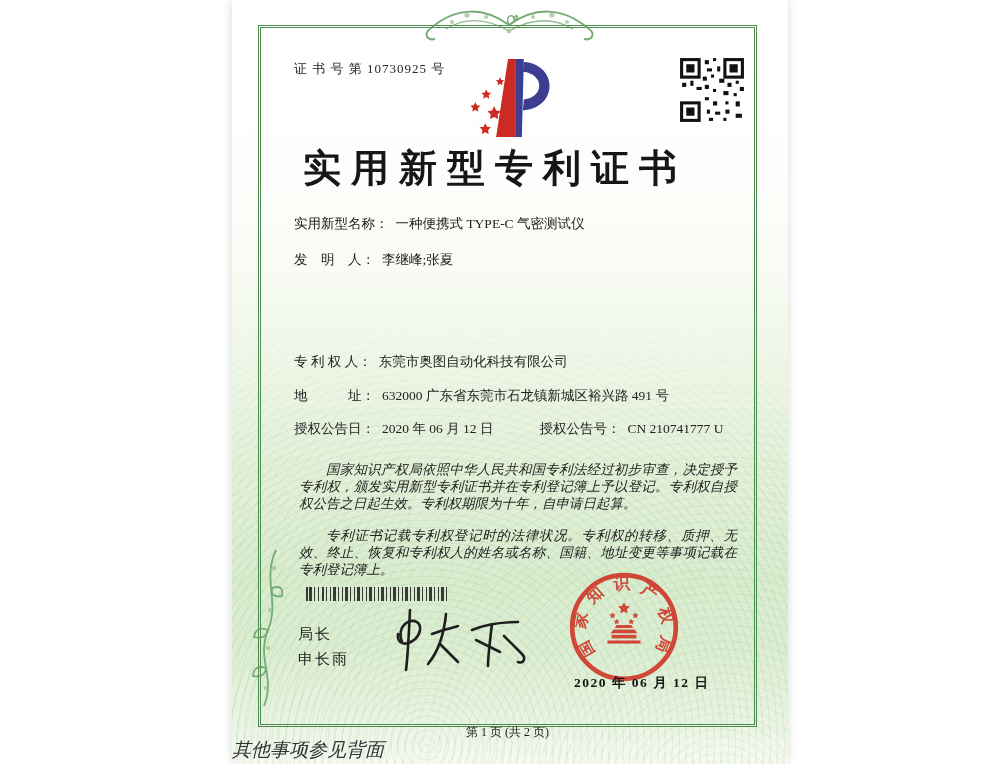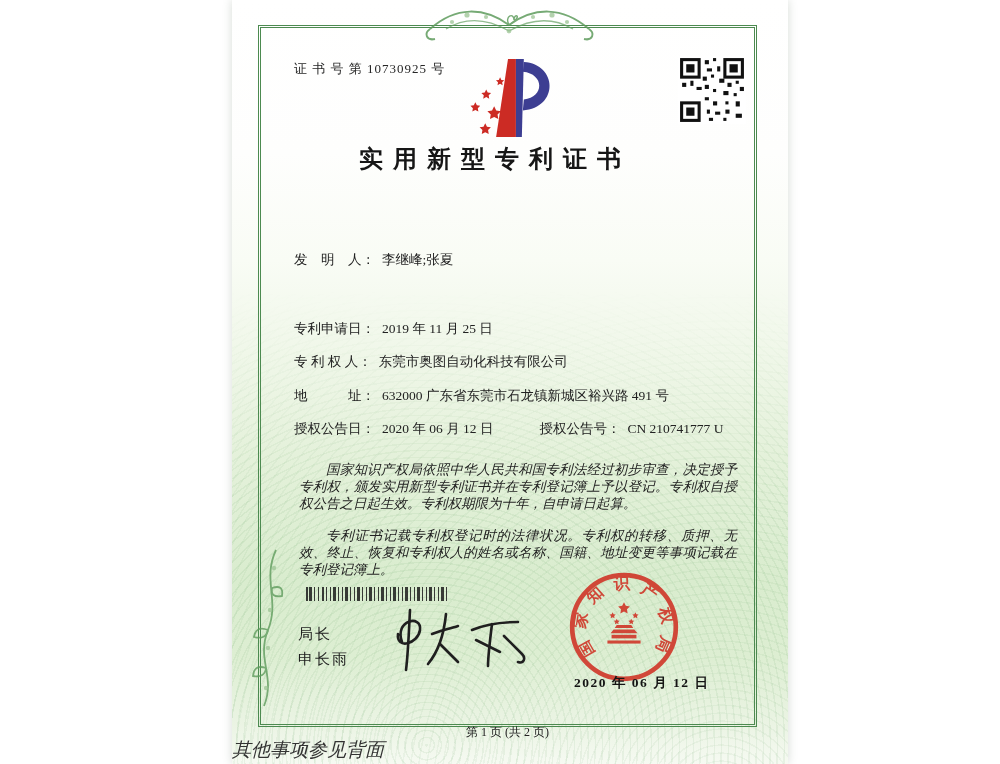--- a/index.html
+++ b/index.html
@@ -26,21 +26,21 @@
   .frame{
     position:absolute;left:26px;top:25px;width:499px;height:702px;
     border:3px double #4c8a50;box-sizing:border-box;
   }
   .abs{position:absolute;}
   .cert-no{left:62px;top:60px;font-size:13px;letter-spacing:1px;color:#262626;}
   .logo-svg{left:214px;top:52px;width:124px;height:94px;}
   .qr-svg{left:446px;top:56px;width:68px;height:68px;}
   .doc-title{
     left:26px;top:143px;width:464px;text-align:center;
-    font-size:24px;font-weight:700;letter-spacing:10px;text-indent:10px;color:#161616;
+    font-size:38px;font-weight:700;letter-spacing:10px;text-indent:10px;color:#161616;
   }
   .row{left:62px;font-size:13.5px;line-height:18px;color:#222;white-space:nowrap;}
   .row .value{margin-left:7px;}
   .r1{top:215px}.r2{top:251px}.r3{top:286px}.r4{top:320px}.r5{top:353px}.r6{top:387px}.r7{top:420px}
   .grant-label2{margin-left:46px;}
   .paras{
     left:52px;top:446px;width:468px;font-size:13.5px;line-height:17px;
     font-style:italic;color:#222;text-align:justify;
   }
   .paras p{margin:15px;text-indent:2em;}
@@ -165,25 +165,25 @@
         <rect x="36" y="54" width="5" height="3"></rect>
         <rect x="46" y="52" width="4" height="4"></rect>
       <rect x="56" y="56" width="6" height="4"></rect>
         <rect x="44" y="60" width="3" height="3"></rect>
         <rect x="30" y="60" width="4" height="3"></rect>
     </g>
   </svg>
 
   <div class="abs doc-title">实用新型专利证书</div>
 
+  <div class="abs row r1">
+    <span class="label">实用新型名称：</span><span class="value">一种便携式 TYPE-C 气密测试仪</span>
+  </div>
   <div class="abs row r2">
     <span class="label">发　明　人：</span><span class="value">李继峰;张夏</span>
-  </div>
-  <div class="abs row r4">
-    <span class="label">专利申请日：</span><span class="value">2019 年 11 月 25 日</span>
   </div>
   <div class="abs row r5">
     <span class="label">专 利 权 人：</span><span class="value">东莞市奥图自动化科技有限公司</span>
   </div>
   <div class="abs row r6">
     <span class="label">地　　　址：</span><span class="value">632000 广东省东莞市石龙镇新城区裕兴路 491 号</span>
   </div>
   <div class="abs row r7">
     <span class="label">授权公告日：</span><span class="value">2020 年 06 月 12 日</span><span class="label grant-label2">授权公告号：</span><span class="value">CN 210741777 U</span>
   </div>

